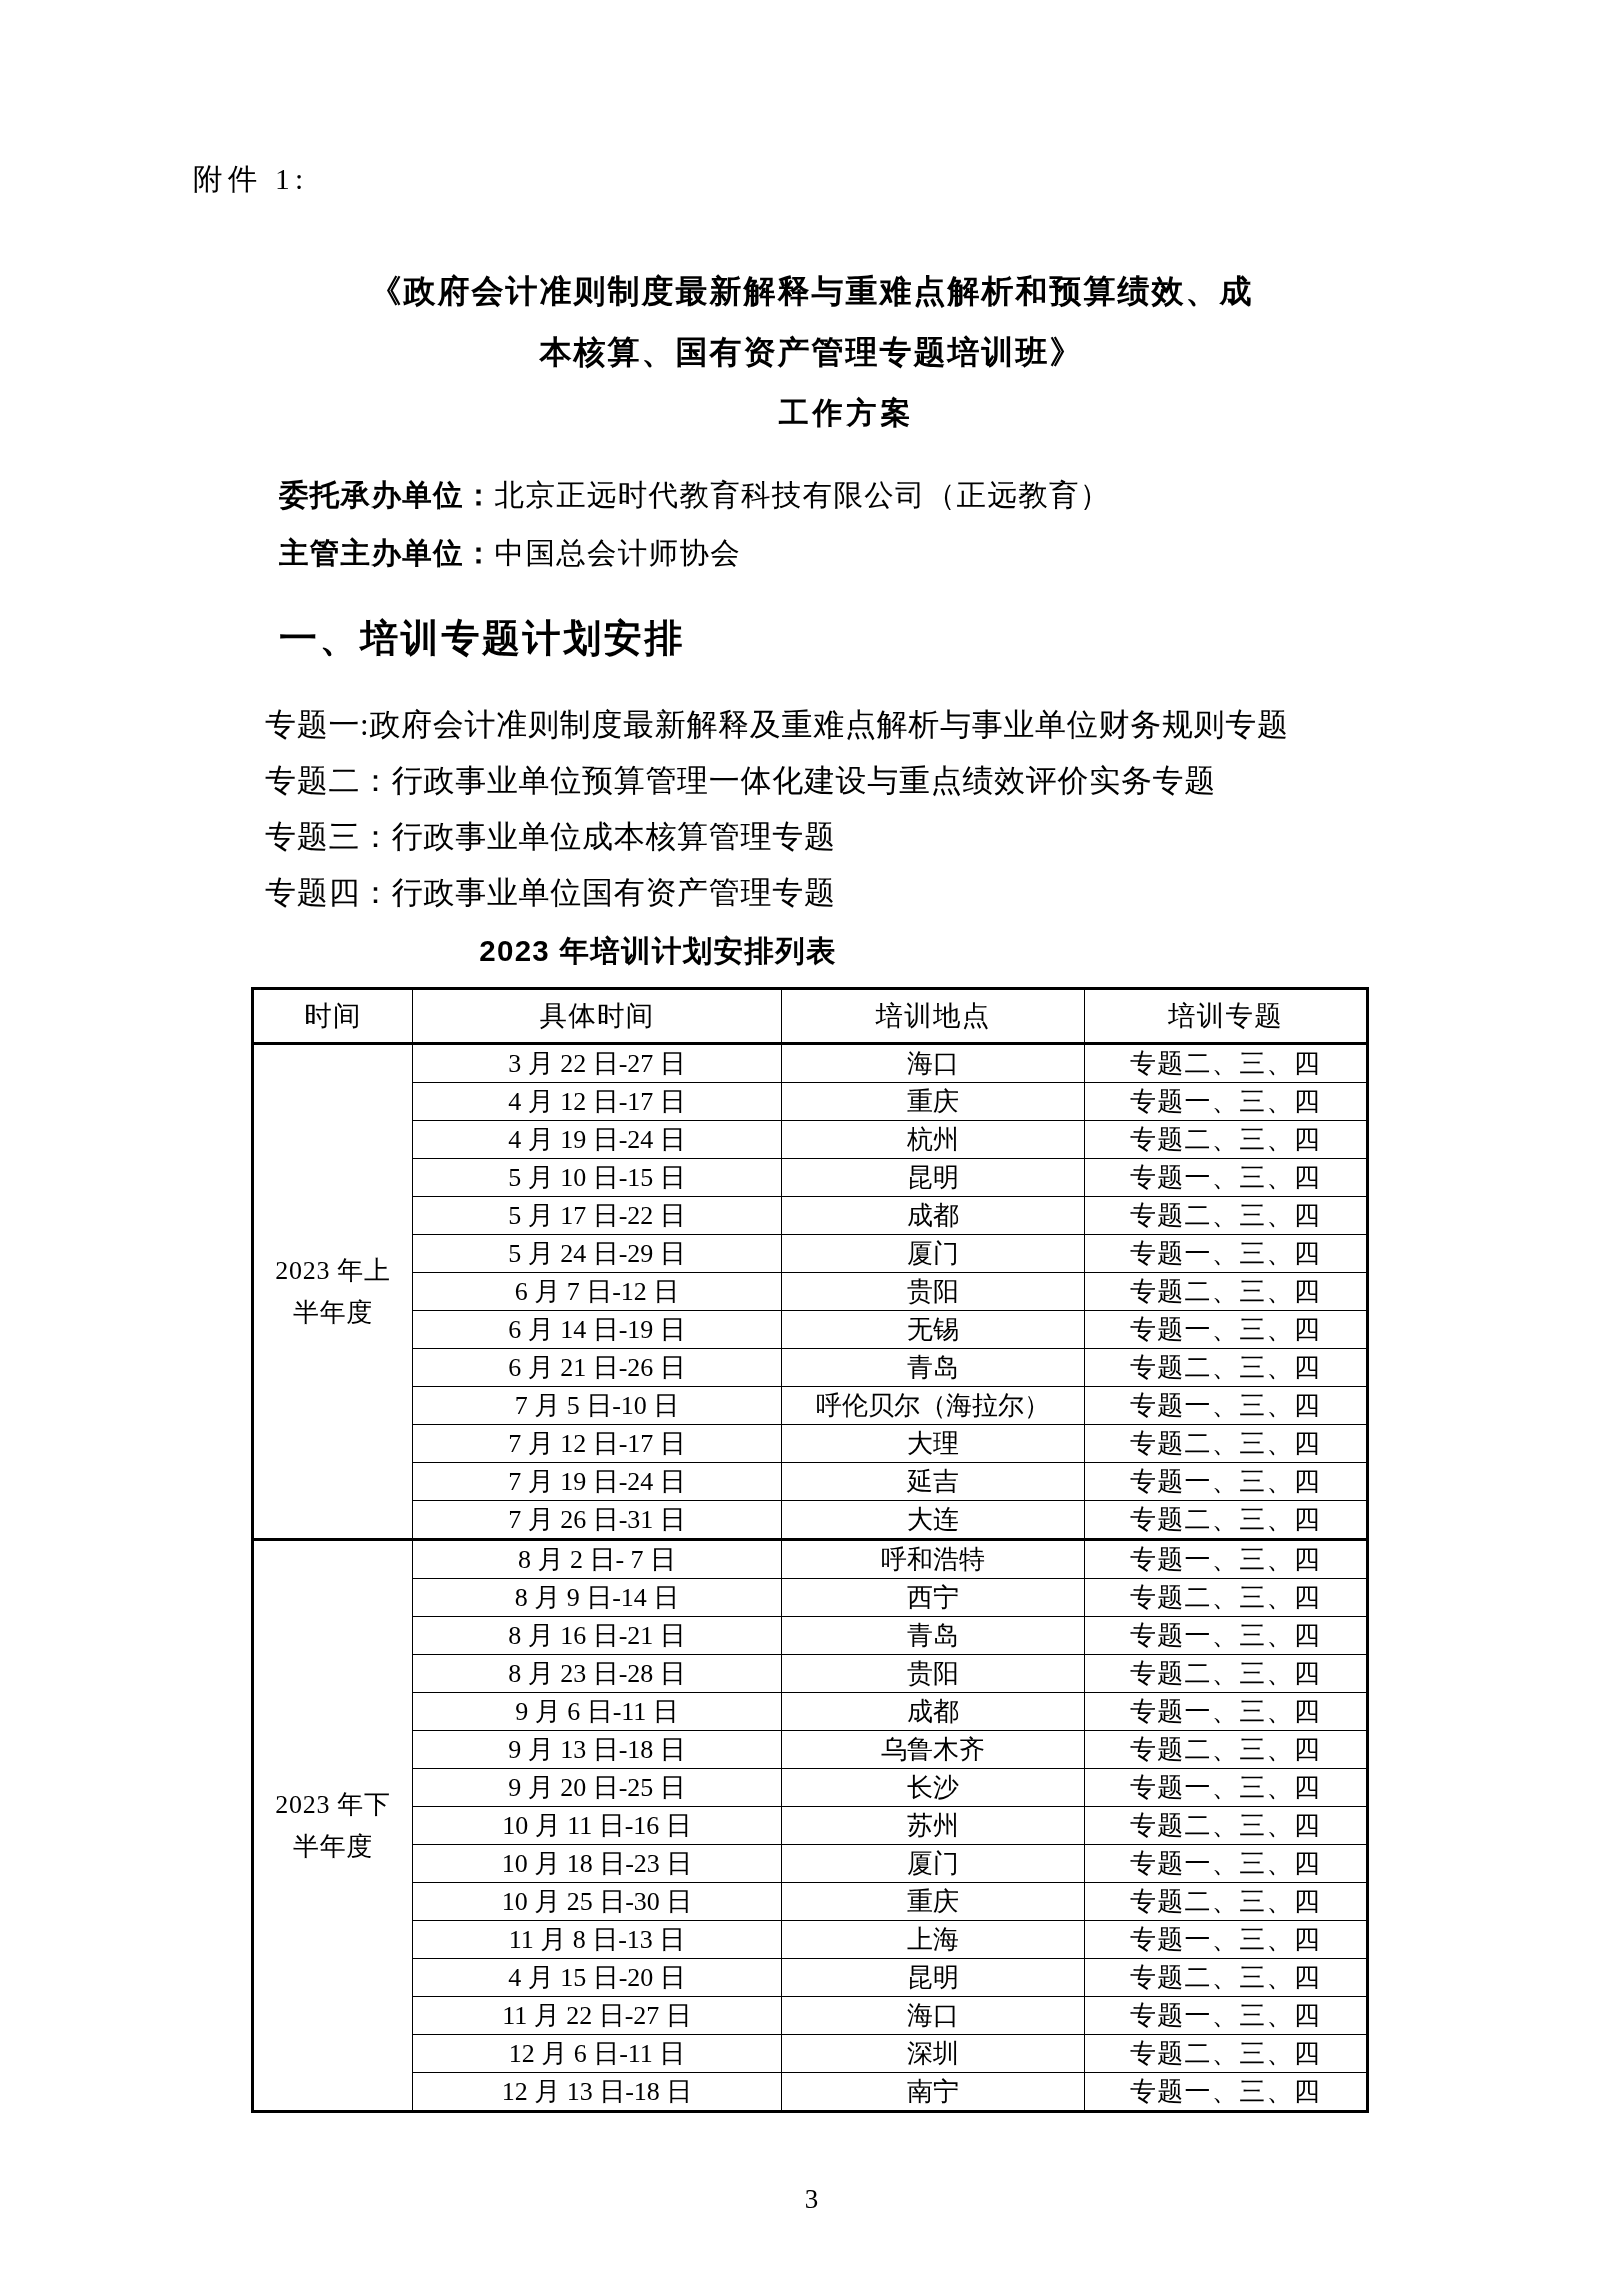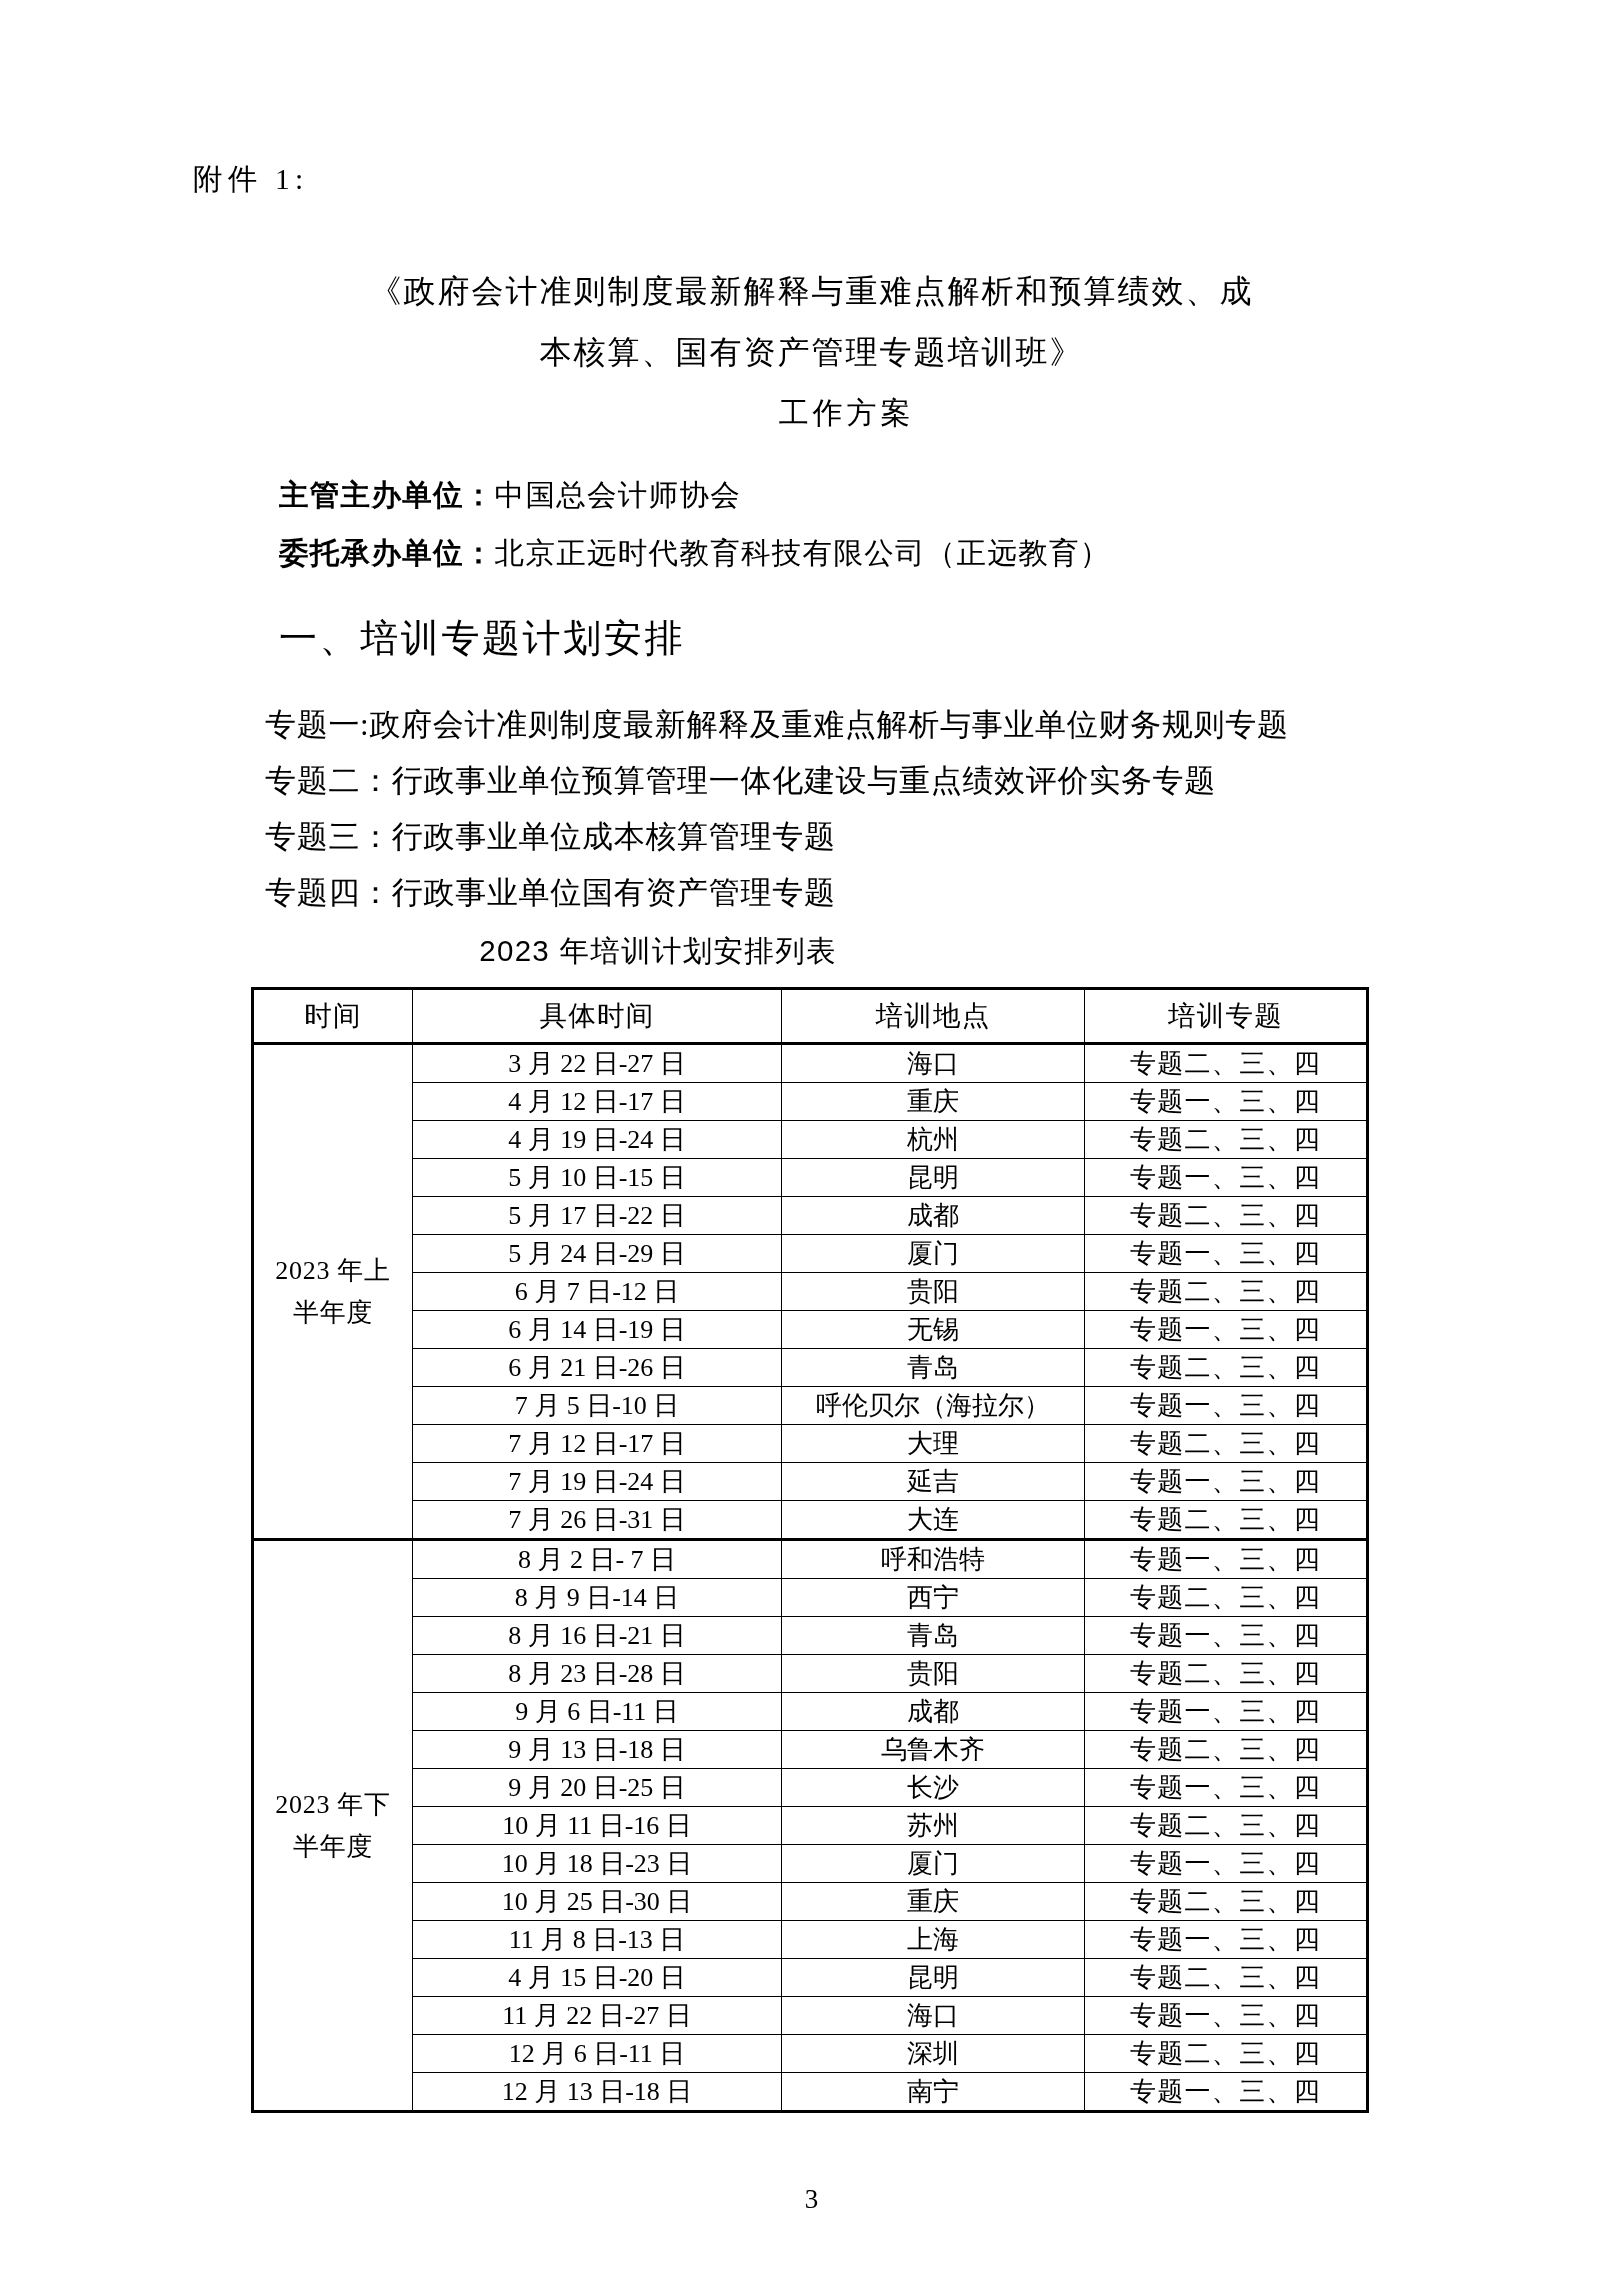--- a/index.html
+++ b/index.html
@@ -12,21 +12,21 @@
     width: 1623px;
     height: 2295px;
     color: #000;
     font-family: "Liberation Serif", "DejaVu Serif", serif;
     overflow: hidden;
   }
   .abs { position: absolute; margin-top: 12px; }
   
   .hei {
     font-family: "Liberation Sans", "DejaVu Sans", sans-serif;
-    font-weight: 400;
+    font-weight: 700;
   }
   .attachment {
     left: 193px;
     top: 148px;
     font-size: 29.5px;
     letter-spacing: 5.2px;
   }
   .title {
     left: 0;
     width: 1623px;
@@ -131,24 +131,24 @@
 
 <div class="abs title hei">
   <div>《政府会计准则制度最新解释与重难点解析和预算绩效、成</div>
   <div>本核算、国有资产管理专题培训班》</div>
 </div>
 
 <div class="abs subtitle hei">工作方案</div>
 
 <div class="abs org-block">
   <div class="org-line">
-    <span class="org-label">主管主办单位：</span><span class="org-value">中国总会计师协会</span>
+    <span class="org-label">委托承办单位：</span><span class="org-value">北京正远时代教育科技有限公司（正远教育）</span>
   </div>
   <div class="org-line">
-    <span class="org-label">委托承办单位：</span><span class="org-value">北京正远时代教育科技有限公司（正远教育）</span>
+    <span class="org-label">主管主办单位：</span><span class="org-value">中国总会计师协会</span>
   </div>
 </div>
 
 <div class="abs section-heading hei">一、培训专题计划安排</div>
 
 <div class="abs topics">
   <div>专题一:政府会计准则制度最新解释及重难点解析与事业单位财务规则专题</div>
   <div>专题二：行政事业单位预算管理一体化建设与重点绩效评价实务专题</div>
   <div>专题三：行政事业单位成本核算管理专题</div>
   <div>专题四：行政事业单位国有资产管理专题</div>

